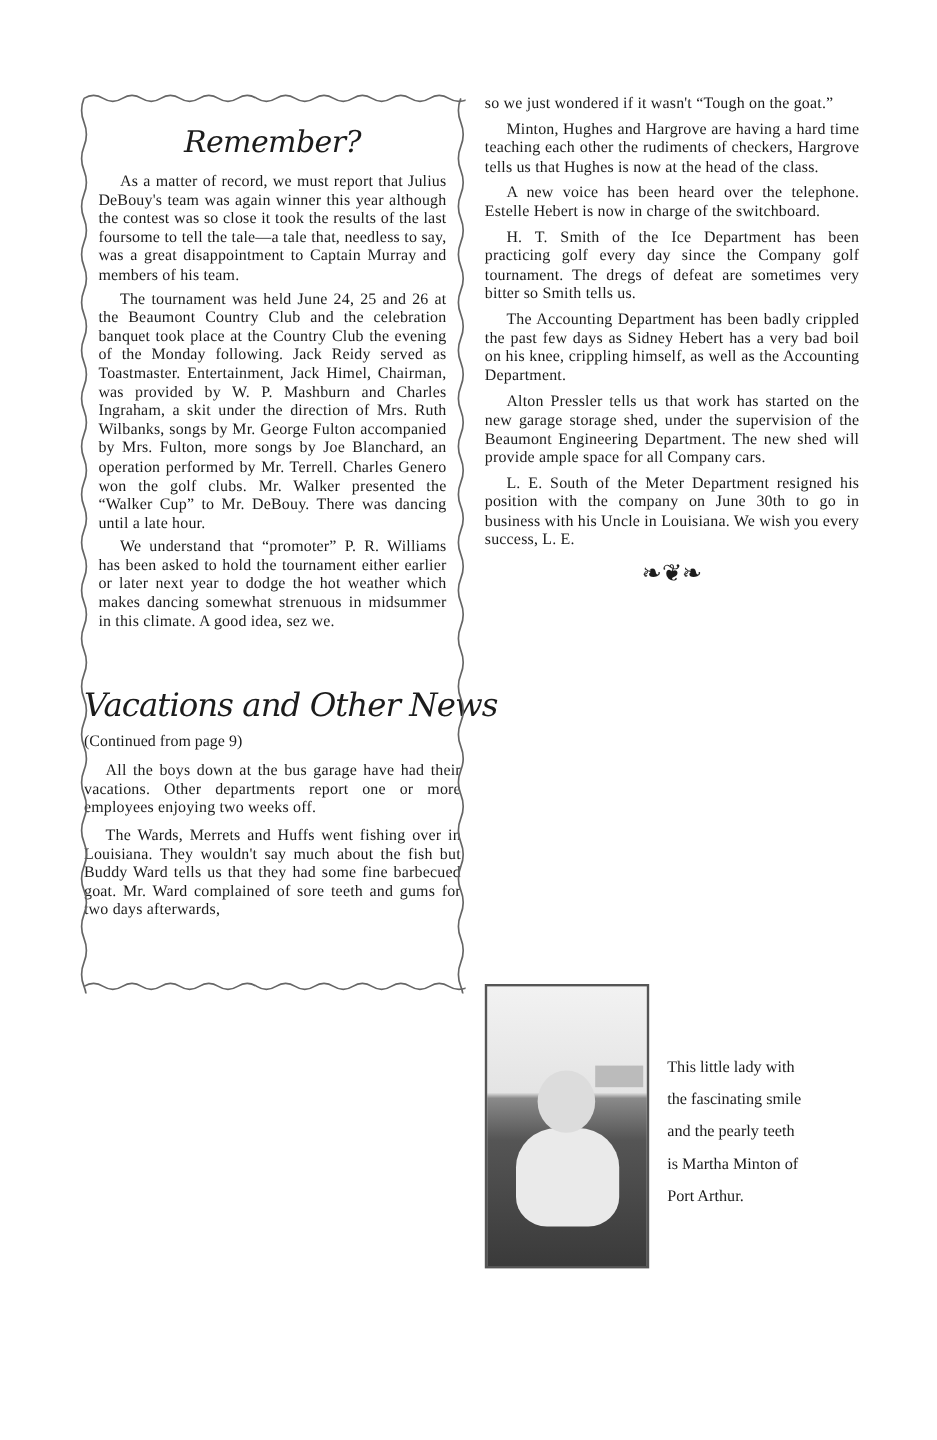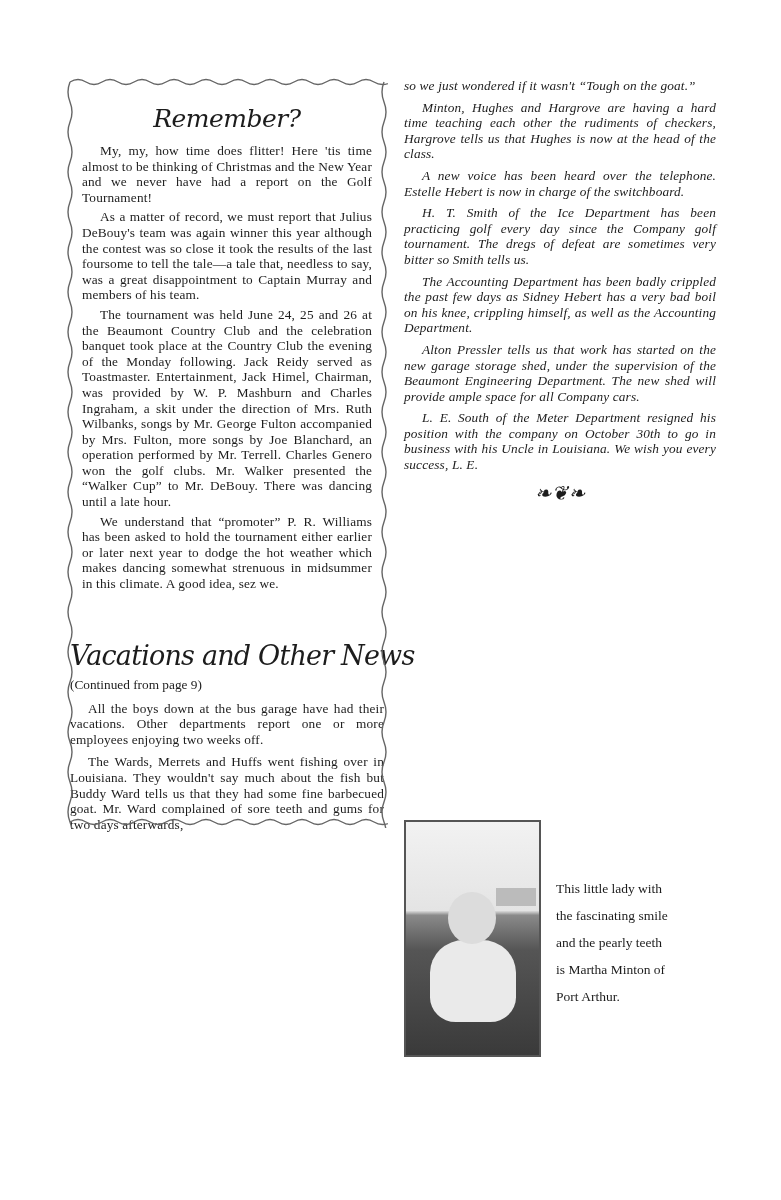--- a/index.html
+++ b/index.html
@@ -1,20 +1,20 @@
 <!DOCTYPE html>
 <html><head>
 <meta charset="utf-8">
 <style>
   html, body { margin:0; padding:0; }
   body { width:781px; height:1200px; background:#ffffff; position:relative; overflow:hidden;
          font-family:"Liberation Serif","DejaVu Serif",serif; color:#1c1c1c; }
   .page { position:absolute; left:0; top:0; width:781px; height:1200px; }
   .col-left { position:absolute; left:70px; top:78px; width:314px; }
-  .col-right { position:absolute; left:404px; top:78px; width:312px;font-style:italic; }
+  .col-right { position:absolute; left:404px; top:78px; width:312px; }
   p { margin:0; font-size:13.3px; line-height:15.6px; text-align:justify; text-indent:18px; letter-spacing:0.15px; }
   .box { position:relative; padding:18px 12px 14px 12px; }
   .box svg.border { position:absolute; left:-4px; top:-2px; width:322px; height:752px; }
   .box-title { text-align:center; font-family:"DejaVu Serif",serif; font-style:italic; font-size:25px; margin:8px 0 10px 0; letter-spacing:-0.5px; }
   .box p { margin-bottom:4px; }
   .vac-title { margin-top:30px; font-family:"DejaVu Serif",serif; font-style:italic; font-size:27px; letter-spacing:-0.8px; white-space:nowrap; }
   .continued { text-align:left; font-size:13.3px; margin:6px 0 8px 0; }
   .col-left .after p { margin-bottom:7px; }
   .col-right p { margin-bottom:6px; }
   .ornament { text-align:center; font-size:20px; margin:8px 0 8px 0; }
@@ -37,42 +37,41 @@
 
   <div class="col-left">
     <div class="box">
       <svg class="border" viewBox="0 0 322 752" preserveAspectRatio="none">
         <path d="M4 6 q8 -5 16 0 t16 0 t16 0 t16 0 t16 0 t16 0 t16 0 t16 0 t16 0 t16 0 t16 0 t16 0 t16 0 t16 0 t16 0 t16 0 t16 0 t16 0 t16 0 t18 0" fill="none" stroke="#666" stroke-width="1.4"></path>
         <path d="M4 746 q8 -5 16 0 t16 0 t16 0 t16 0 t16 0 t16 0 t16 0 t16 0 t16 0 t16 0 t16 0 t16 0 t16 0 t16 0 t16 0 t16 0 t16 0 t16 0 t16 0 t18 0" fill="none" stroke="#666" stroke-width="1.4"></path>
         <path d="M4 6 q-4 10 0 20 t0 20 t0 20 t0 20 t0 20 t0 20 t0 20 t0 20 t0 20 t0 20 t0 20 t0 20 t0 20 t0 20 t0 20 t0 20 t0 20 t0 20 t0 20 t0 20 t0 20 t0 20 t0 20 t0 20 t0 20 t0 20 t0 20 t0 20 t0 20 t0 20 t0 20 t0 20 t0 20 t0 20 t0 20 t0 20 t0 20 t0 20" fill="none" stroke="#666" stroke-width="1.4"></path>
         <path d="M318 6 q-4 10 0 20 t0 20 t0 20 t0 20 t0 20 t0 20 t0 20 t0 20 t0 20 t0 20 t0 20 t0 20 t0 20 t0 20 t0 20 t0 20 t0 20 t0 20 t0 20 t0 20 t0 20 t0 20 t0 20 t0 20 t0 20 t0 20 t0 20 t0 20 t0 20 t0 20 t0 20 t0 20 t0 20 t0 20 t0 20 t0 20 t0 20 t0 20" fill="none" stroke="#666" stroke-width="1.4"></path>
       </svg>
       <div class="box-title">Remember?</div>
-      <p>My, my, how time does flitter! Here 'tis time almost to be thinking of Christmas and the New Year and we never have had a report on the Golf Tournament!</p>
       <p>As a matter of record, we must report that Julius DeBouy's team was again winner this year although the contest was so close it took the results of the last foursome to tell the tale—a tale that, needless to say, was a great disappointment to Captain Murray and members of his team.</p>
       <p>The tournament was held June 24, 25 and 26 at the Beaumont Country Club and the celebration banquet took place at the Country Club the evening of the Monday following. Jack Reidy served as Toastmaster. Entertainment, Jack Himel, Chairman, was provided by W. P. Mashburn and Charles Ingraham, a skit under the direction of Mrs. Ruth Wilbanks, songs by Mr. George Fulton accompanied by Mrs. Fulton, more songs by Joe Blanchard, an operation performed by Mr. Terrell. Charles Genero won the golf clubs. Mr. Walker presented the “Walker Cup” to Mr. DeBouy. There was dancing until a late hour.</p>
       <p>We understand that “promoter” P. R. Williams has been asked to hold the tournament either earlier or later next year to dodge the hot weather which makes dancing somewhat strenuous in midsummer in this climate. A good idea, sez we.</p>
     </div>
 
     <div class="vac-title">Vacations and Other News</div>
     <div class="continued">(Continued from page 9)</div>
     <div class="after">
       <p>All the boys down at the bus garage have had their vacations. Other departments report one or more employees enjoying two weeks off.</p>
       <p>The Wards, Merrets and Huffs went fishing over in Louisiana. They wouldn't say much about the fish but Buddy Ward tells us that they had some fine barbecued goat. Mr. Ward complained of sore teeth and gums for two days afterwards,</p>
     </div>
   </div>
 
   <div class="col-right">
     <p style="text-indent:0">so we just wondered if it wasn't “Tough on the goat.”</p>
     <p>Minton, Hughes and Hargrove are having a hard time teaching each other the rudiments of checkers, Hargrove tells us that Hughes is now at the head of the class.</p>
     <p>A new voice has been heard over the telephone. Estelle Hebert is now in charge of the switchboard.</p>
     <p>H. T. Smith of the Ice Department has been practicing golf every day since the Company golf tournament. The dregs of defeat are sometimes very bitter so Smith tells us.</p>
     <p>The Accounting Department has been badly crippled the past few days as Sidney Hebert has a very bad boil on his knee, crippling himself, as well as the Accounting Department.</p>
     <p>Alton Pressler tells us that work has started on the new garage storage shed, under the supervision of the Beaumont Engineering Department. The new shed will provide ample space for all Company cars.</p>
-    <p>L. E. South of the Meter Department resigned his position with the company on October 30th to go in business with his Uncle in Louisiana. We wish you every success, L. E.</p>
+    <p>L. E. South of the Meter Department resigned his position with the company on June 30th to go in business with his Uncle in Louisiana. We wish you every success, L. E.</p>
     <div class="ornament">❧❦❧</div>
   </div>
 
   <div class="photo-row">
     <div class="photo">
       <div class="house"></div>
       <div class="baby-body"></div>
       <div class="baby-head"></div>
     </div>
     <div class="caption">

